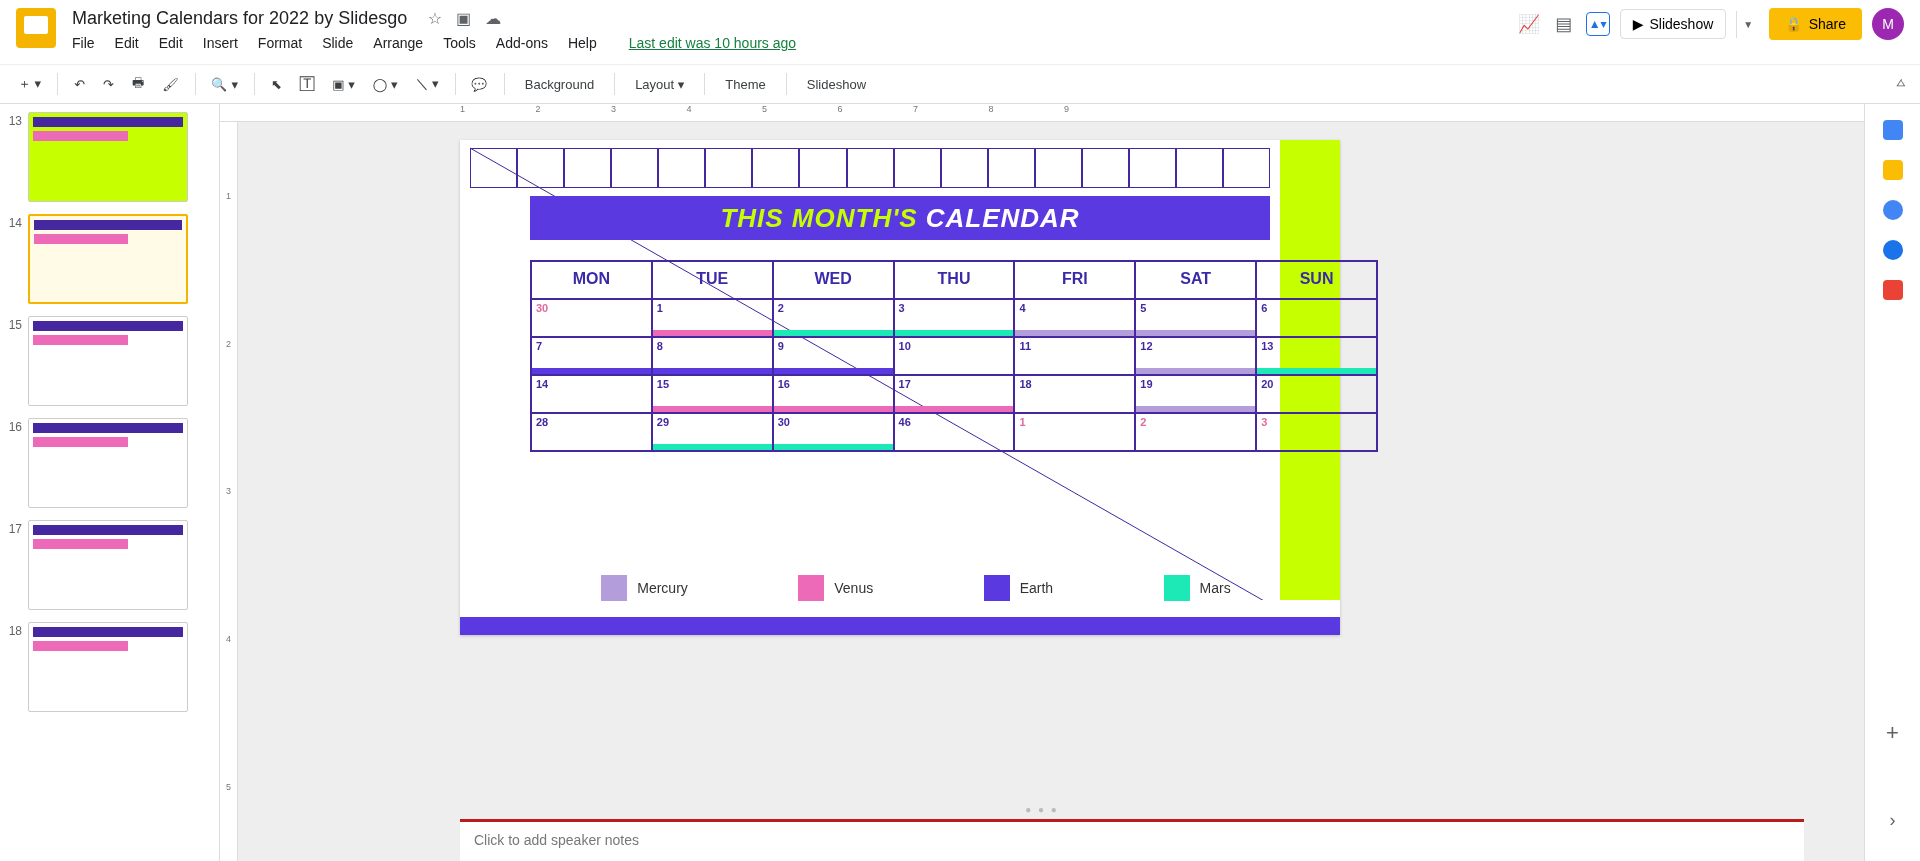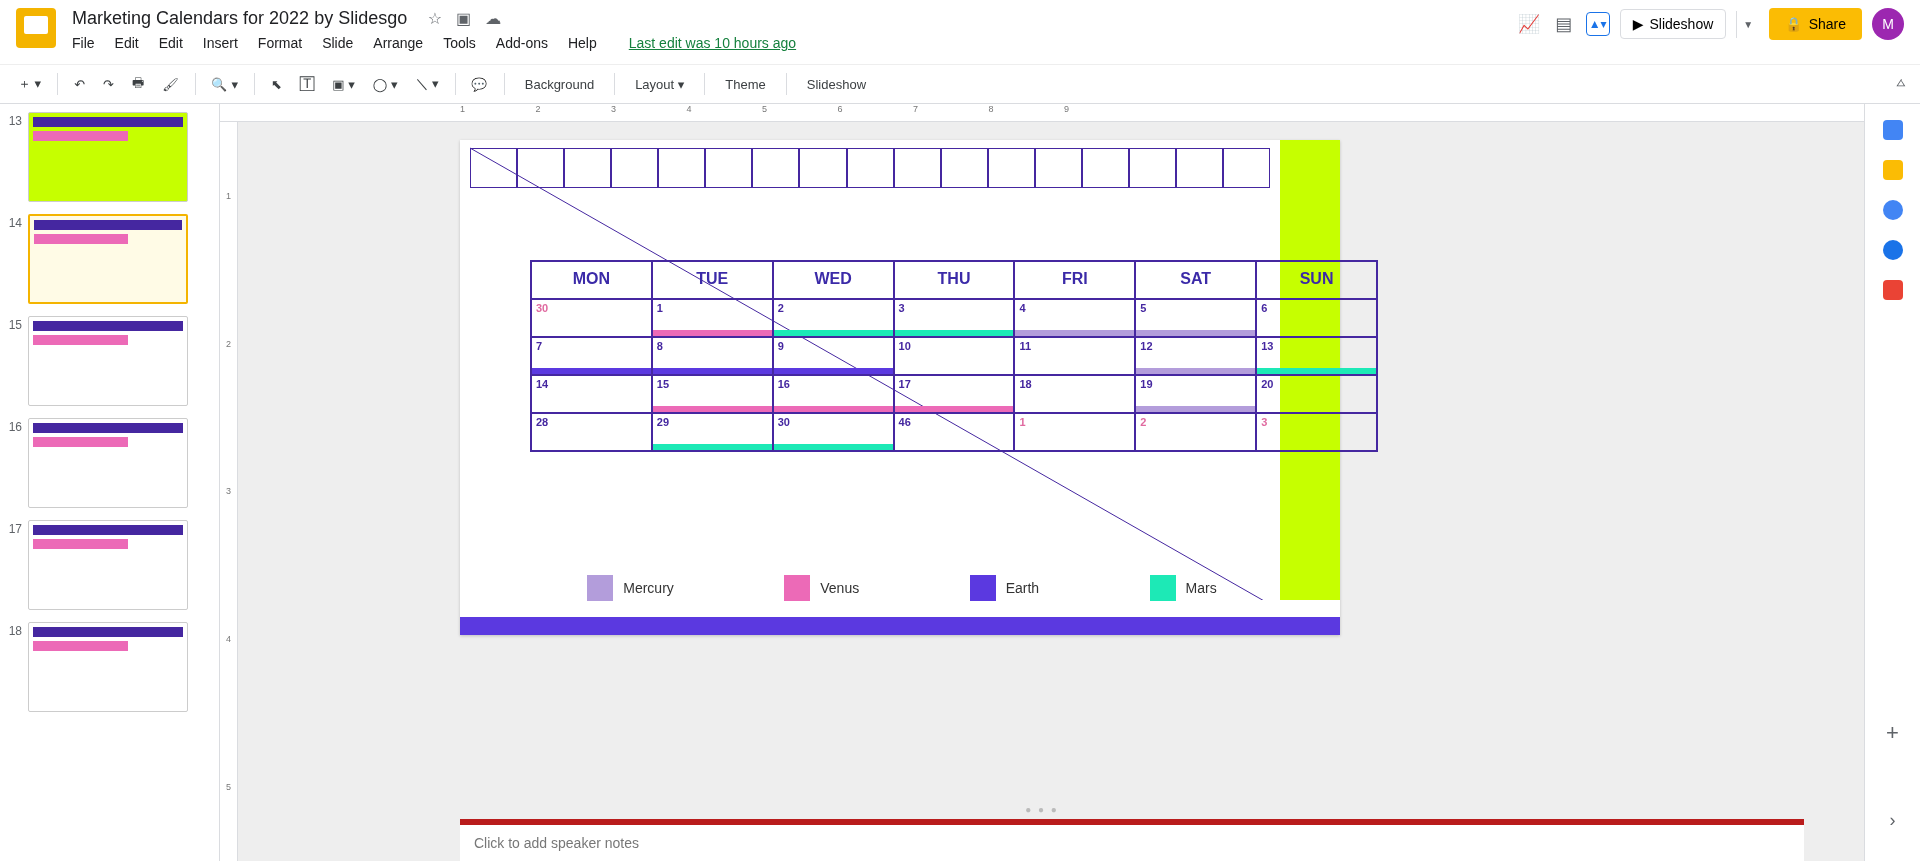--- a/index.html
+++ b/index.html
@@ -54,27 +54,27 @@
   .title-banner { position:absolute; top:56px; left:70px; width:740px; height:44px; background:#5b39e0; display:flex; align-items:center; justify-content:center; font-size:26px; font-weight:900; letter-spacing:1px; font-style:italic;}
   .title-banner::before { content:""; position:absolute; left:-6px; bottom:-6px; right:-6px; top:6px; background:#ec6ab7; z-index:-1;}
   .tb1 { color:#c6ff00;}
   .tb2 { color:#fff; margin-left:8px;}
   .cal { position:absolute; top:120px; left:70px; width:848px; border:1px solid #4527a0;}
   .cal-row { display:flex;}
   .cal-cell { flex:1; border:1px solid #4527a0; height:38px; position:relative; font-size:11px; color:#4527a0; padding:2px 4px; font-weight:bold;}
   .cal-hdr .cal-cell { text-align:center; font-size:16px; color:#3b2aa8; padding-top:8px;}
   .cal-cell .bar { position:absolute; left:0; right:0; bottom:0; height:6px;}
   .cal-cell.faded { color:#e06aa0;}
-  .legend { position:absolute; bottom:34px; left:72px; width:740px; display:flex; justify-content:space-around; font-size:14px; color:#333;}
+  .legend { position:absolute; bottom:34px; left:86px; width:740px; display:flex; justify-content:space-around; font-size:14px; color:#333;}
   .legend-item { display:flex; align-items:center; gap:10px;}
   .sw { width:26px; height:26px; position:relative;}
   .sw::after { content:""; position:absolute; left:-5px; top:5px; width:26px; height:26px; z-index:-1;}
 
   
-  .notes { position:absolute; left:240px; bottom:0; right:60px; height:42px; background:#fff; border-top:6px solid #b91c1c; padding:10px 14px; font-size:14px; color:#777;}
+  .notes { position:absolute; left:240px; bottom:0; right:60px; height:42px; background:#fff; border-top:3px solid #b91c1c; padding:10px 14px; font-size:14px; color:#777;}
 
   .drag-dots { position:absolute; left:50%; bottom:46px; transform:translateX(-50%); color:#bbb; font-size:10px; letter-spacing:2px;}
 </style>
 </head>
 <body>
 
 <div class="hdr">
   <div class="logo"></div>
   <div class="title-block">
     <div>
@@ -212,20 +212,24 @@
           <div></div>
           <div></div>
           <div></div>
           <div></div>
           <div></div>
           <div></div>
           <div></div>
           <div></div>
           <div></div>
         </div>
+      <div class="title-banner">
+        <span class="tb1">THIS MONTH'S</span>
+        <span class="tb2">CALENDAR</span>
+      </div>
       <div class="cal" id="cal">
           <div class="cal-row cal-hdr">
             <div class="cal-cell">MON</div>
             <div class="cal-cell">TUE</div>
             <div class="cal-cell">WED</div>
             <div class="cal-cell">THU</div>
             <div class="cal-cell">FRI</div>
             <div class="cal-cell">SAT</div>
             <div class="cal-cell">SUN</div>
           </div>

